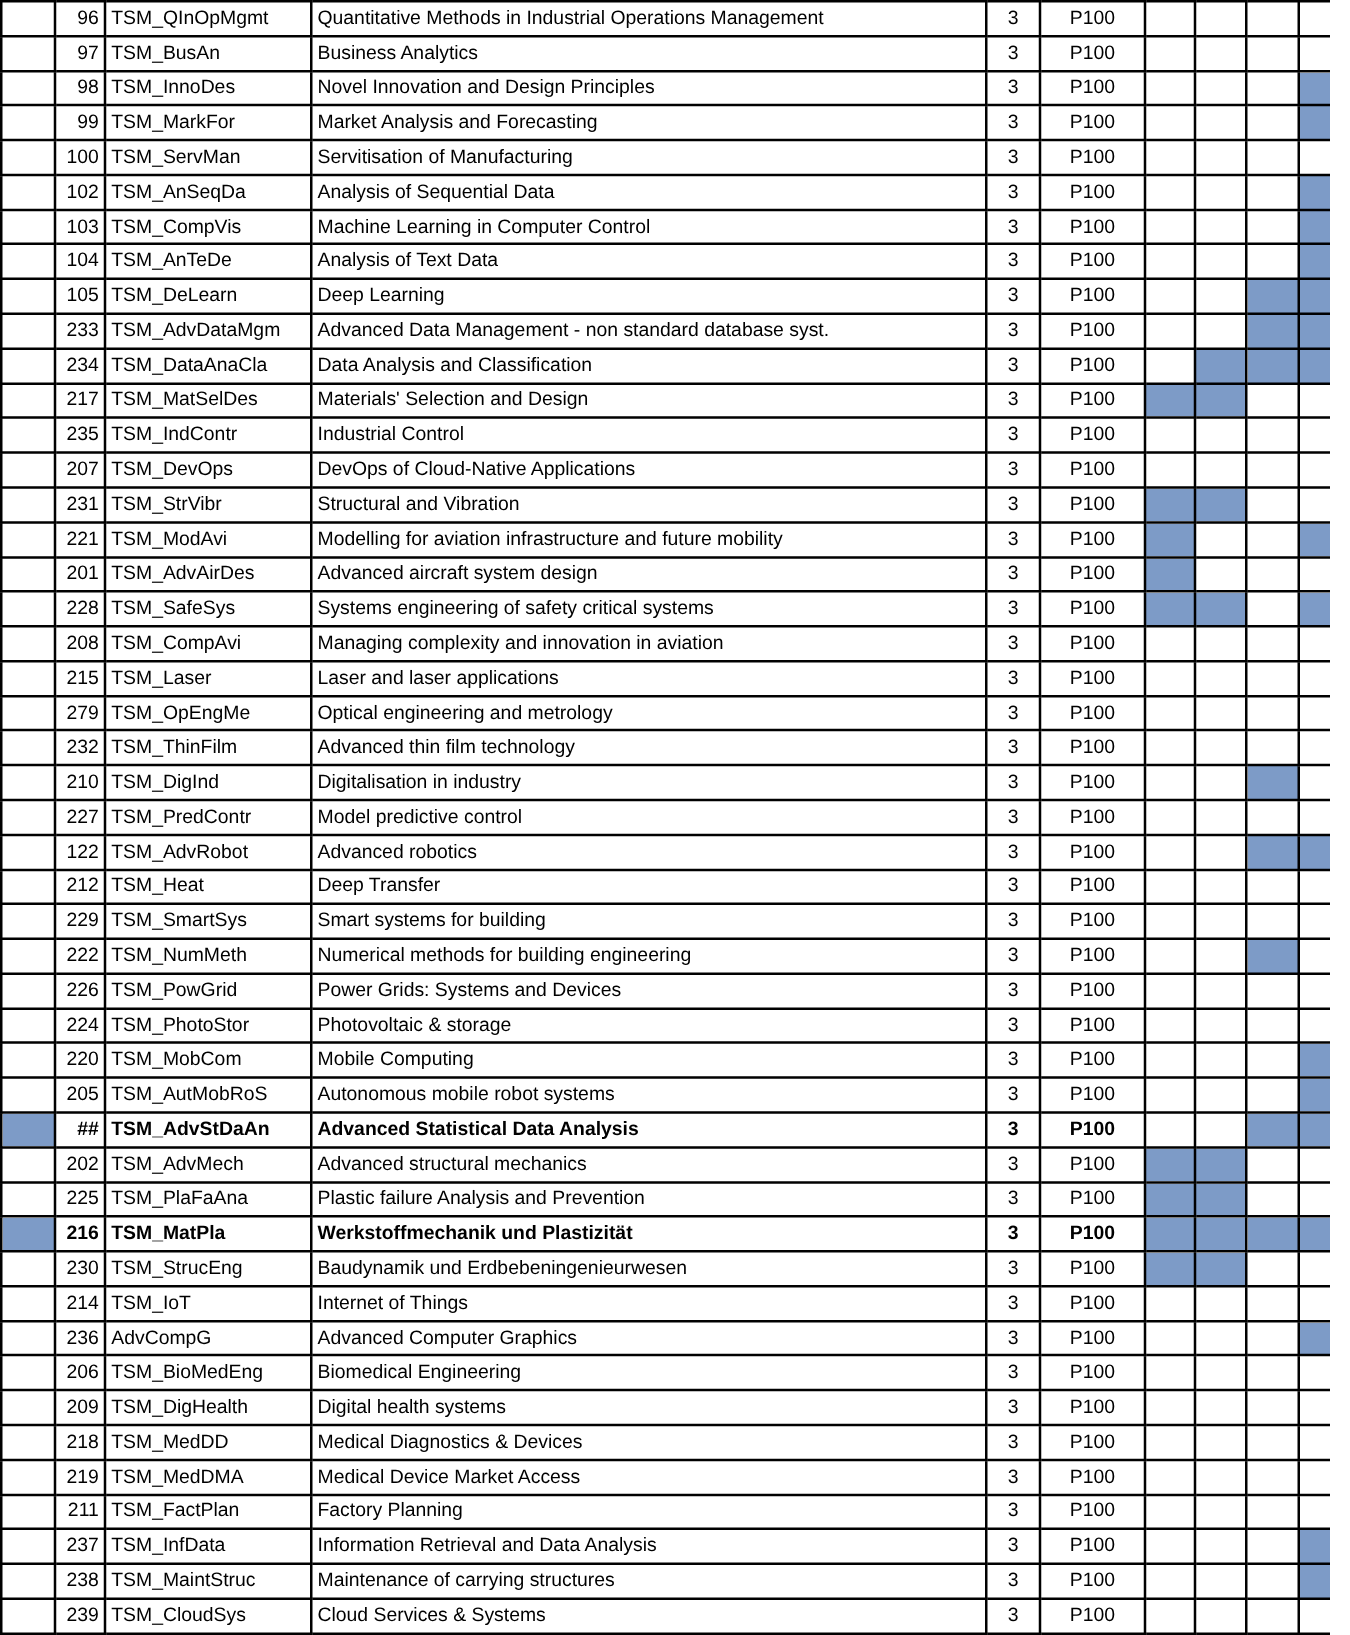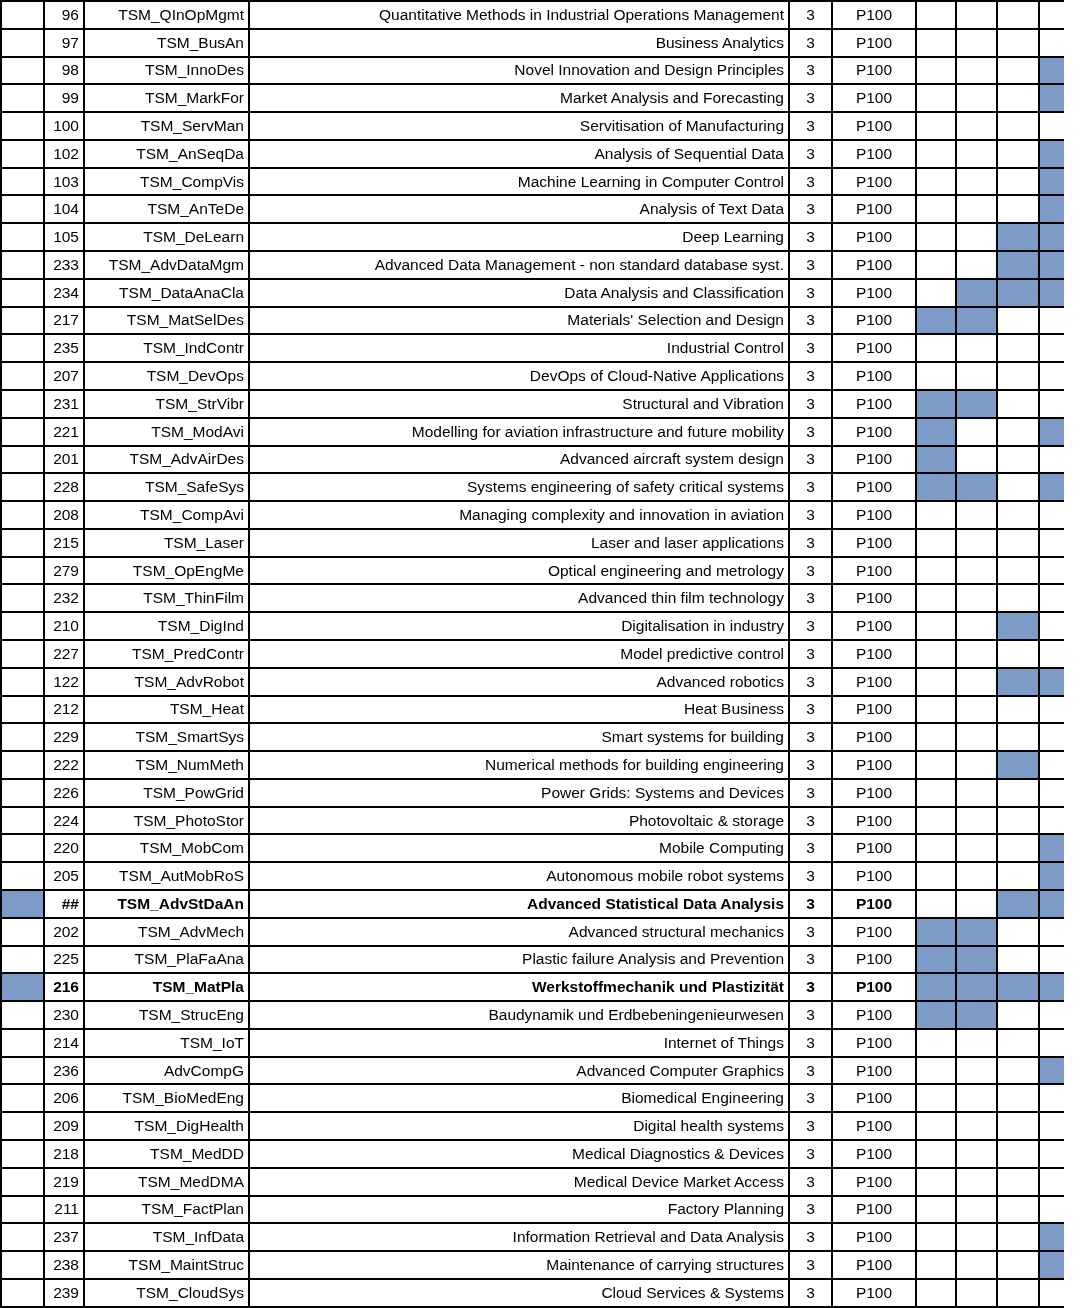--- a/index.html
+++ b/index.html
@@ -24,22 +24,22 @@
   table.grid td {
     border: 2px solid #000;
     padding: 0 4px;
     height: 23px;
     overflow: hidden;
     white-space: nowrap;
     vertical-align: middle;
     background: #fff;
   }
   td.num  { text-align: right; padding-right: 6px; }
-  td.code { text-align: right; }
-  td.name { text-align: right; padding-left: 6px; }
+  td.code { text-align: left; }
+  td.name { text-align: left; padding-left: 6px; }
   td.ctr  { text-align: center; }
   td.fill { background: var(--hl, #7d9bc7) !important; }
   tr.bold td { font-weight: bold; }
 </style>
 </head>
 <body>
 
 <div id="sheet">
   <table class="grid">
     <colgroup>
@@ -352,21 +352,21 @@
           <td class="ctr">P100</td>
           <td></td>
           <td></td>
           <td class="fill"></td>
           <td class="fill"></td>
         </tr>
         <tr>
           <td></td>
           <td class="num">212</td>
           <td class="code">TSM_Heat</td>
-          <td class="name">Heat Business</td>
+          <td class="name">Deep Transfer</td>
           <td class="ctr">3</td>
           <td class="ctr">P100</td>
           <td></td>
           <td></td>
           <td></td>
           <td></td>
         </tr>
         <tr>
           <td></td>
           <td class="num">229</td>

